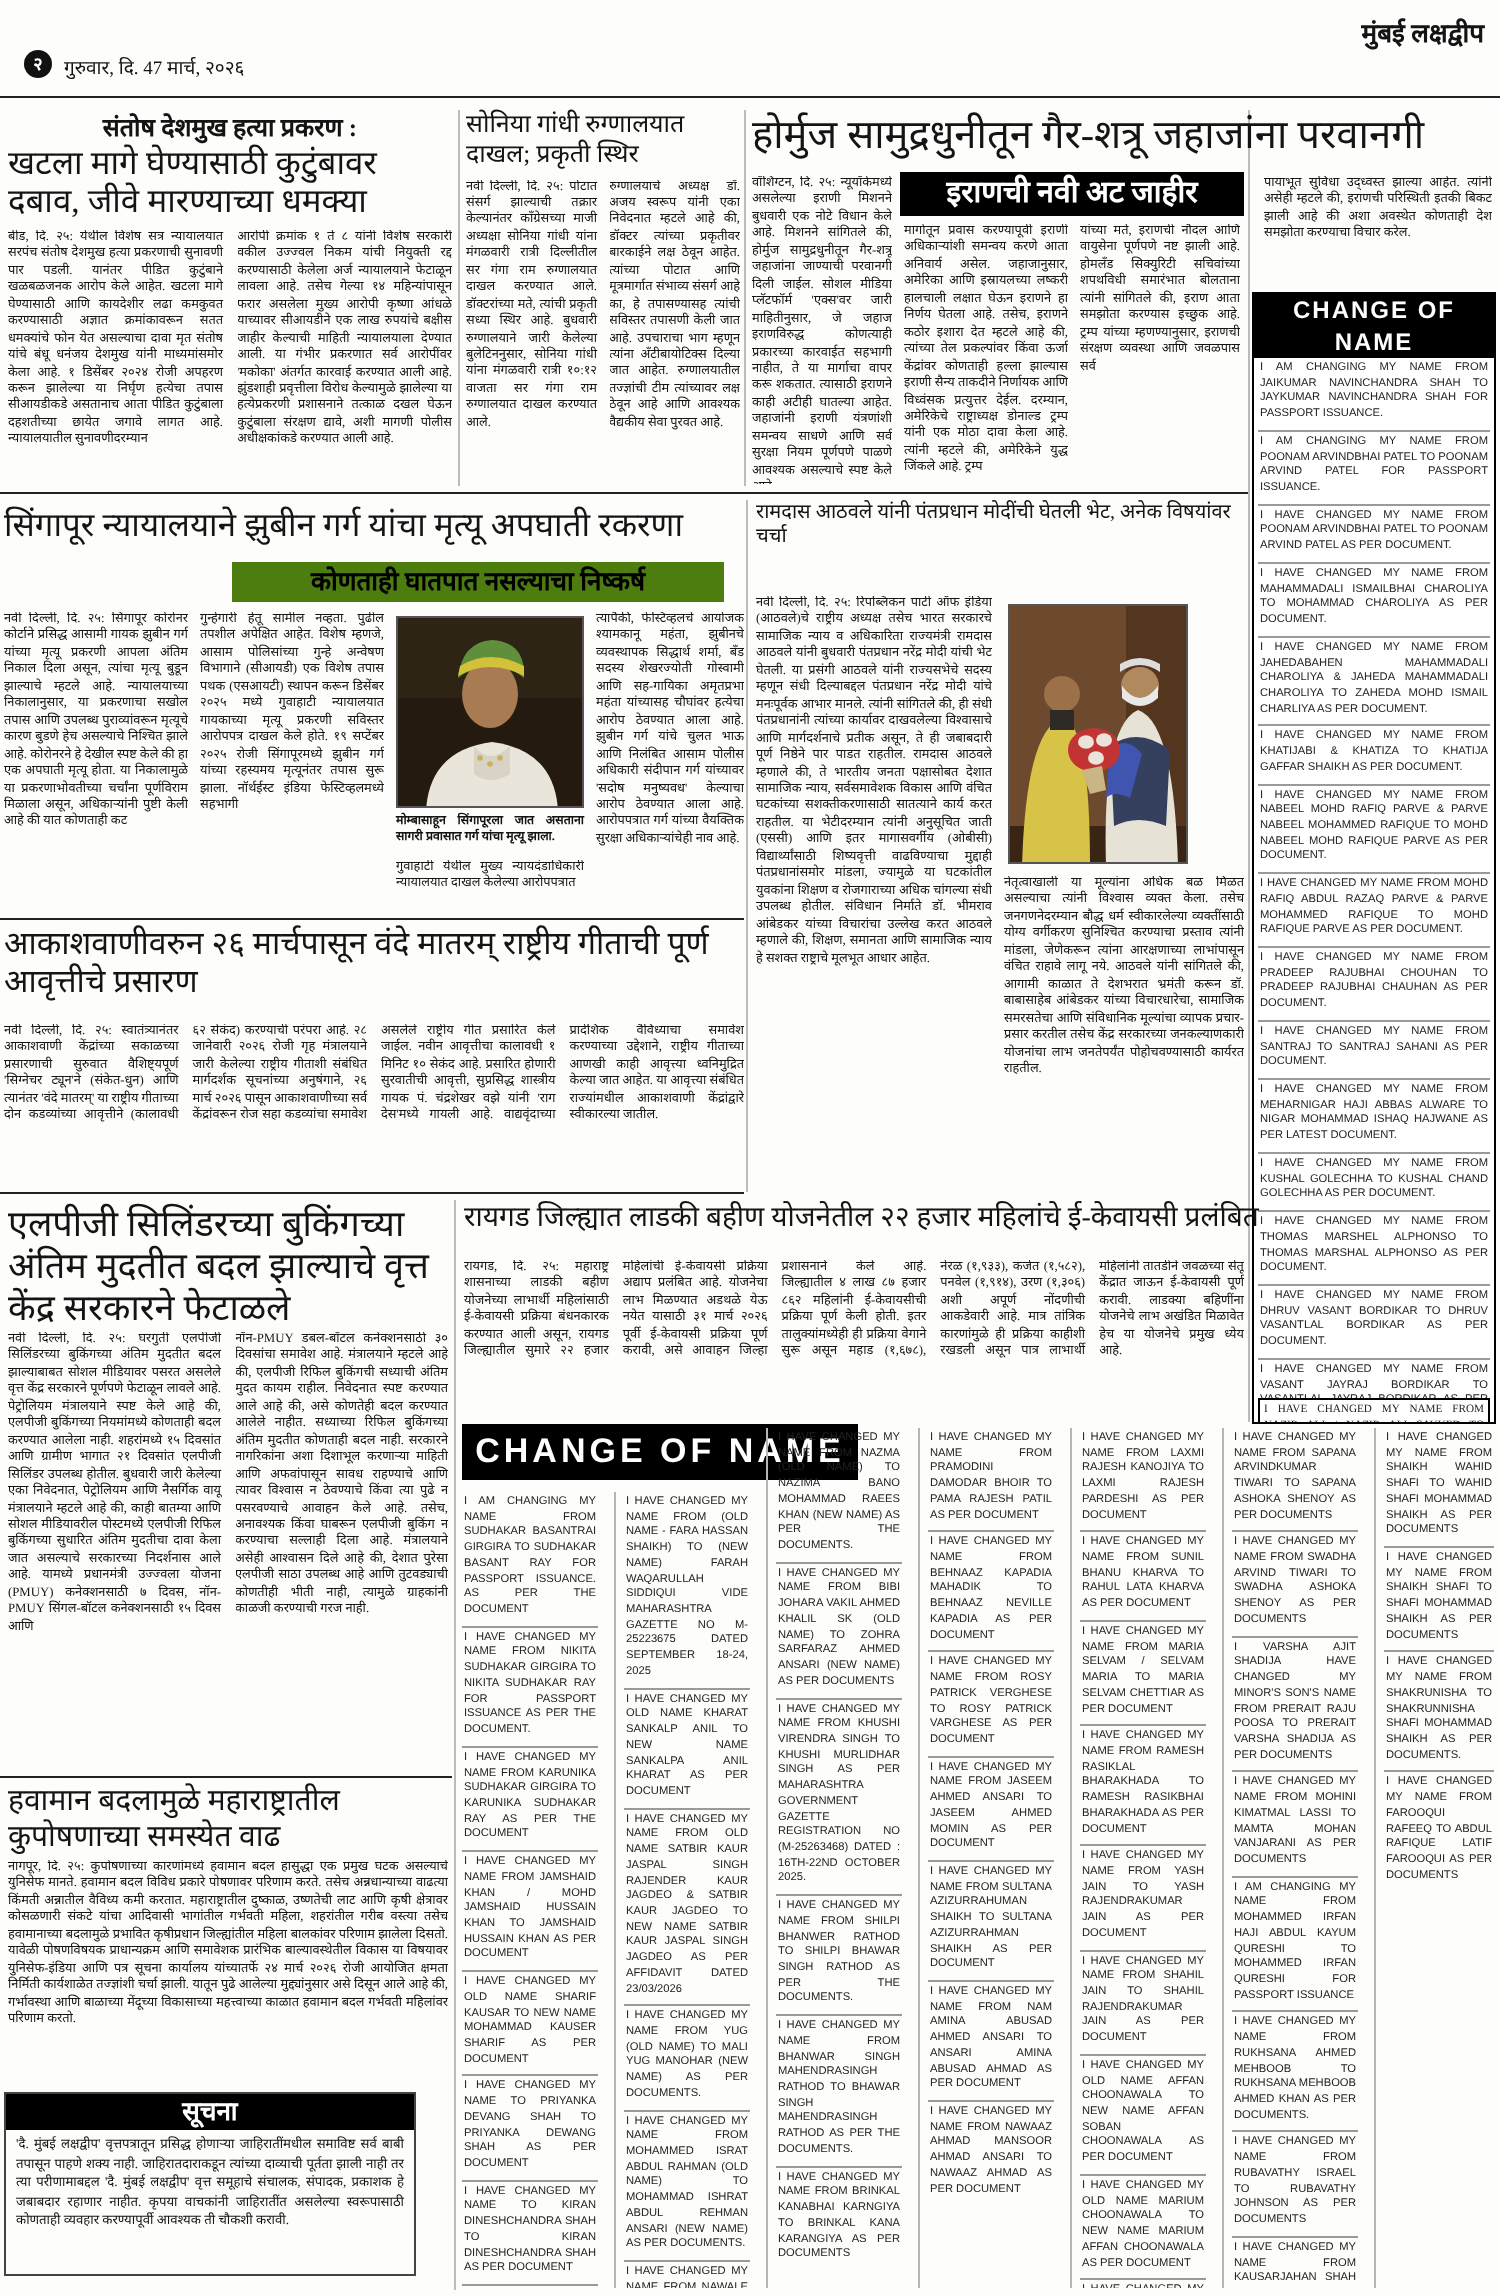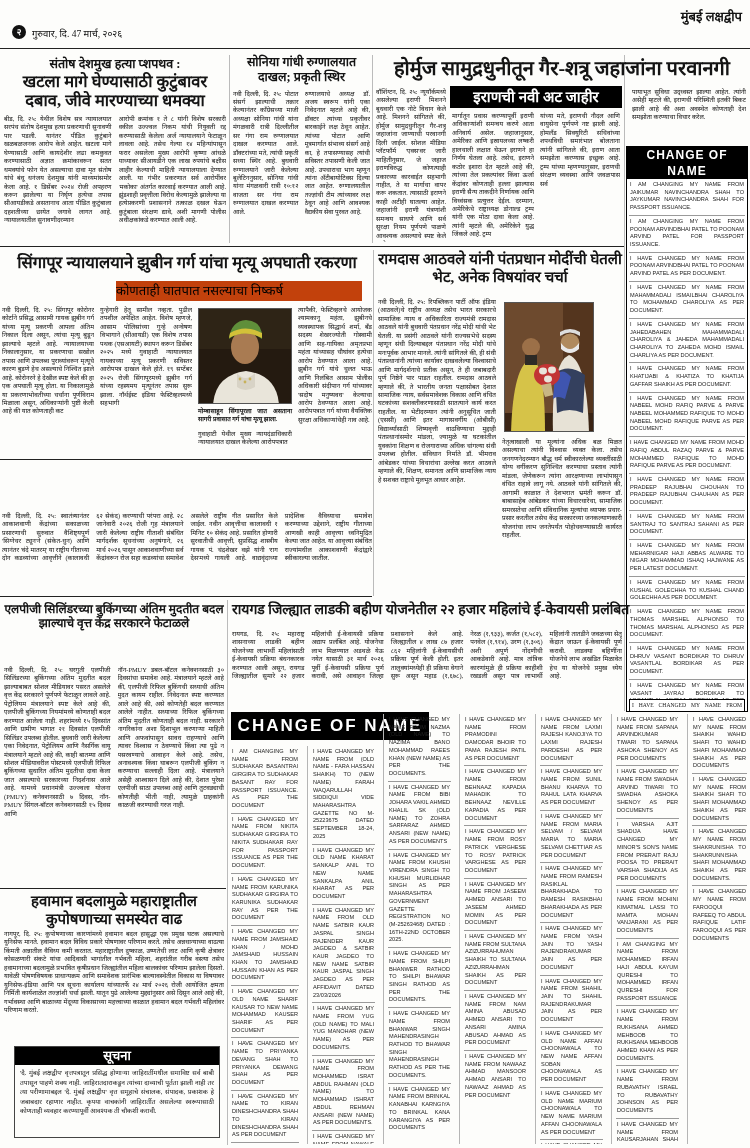--- a/index.html
+++ b/index.html
@@ -6,32 +6,32 @@
   .page{position:relative;width:750px;height:1148px;background:#fdfdfb;margin:0 auto;
         font-family:"Liberation Serif","DejaVu Serif",serif;color:#141414;overflow:hidden;}
   .abs{position:absolute;box-sizing:border-box;}
   .hline{border-top:1px solid #222;height:0;}
   .vline{border-left:1px solid #bbb;width:0;}
   .badge{width:14px;height:14px;border-radius:50%;background:#111;color:#fff;
          font-size:9px;font-weight:bold;text-align:center;line-height:14px;}
   .dateline{font-size:9.5px;}
   .masthead{font-size:13px;font-weight:bold;text-align:right;}
   .kicker{font-size:12.5px;font-weight:bold;text-align:center;}
-  .hl{font-weight:bold;text-align:center;line-height:1.18;}
+  .hl{font-weight:normal;line-height:1.18;}
   .hl-a{font-size:16.5px;}
   .hl-b{font-size:12.5px;}
   .hl-c{font-size:20px;white-space:nowrap;}
   .hl-d{font-size:16.5px;white-space:nowrap;}
-  .hl-e{font-size:15px;}
+  .hl-e{font-size:10px;}
   .hl-f{font-size:16px;}
-  .hl-g{font-size:12px;}
+  .hl-g{font-size:18px;}
   .hl-h{font-size:14px;white-space:nowrap;}
   .hl-i{font-size:15px;}
   .blackbox{background:#000;color:#fff;font-weight:bold;text-align:center;}
-  .graybox{background:#c2410c;color:#000;font-weight:normal;text-align:left;font-size:13px;line-height:20px;}
+  .graybox{background:#4d7c0f;color:#000;font-weight:bold;text-align:center;font-size:13px;line-height:20px;}
   .body-t{font-size:6.4px;line-height:1.32;text-align:justify;overflow:hidden;}
   .cols4{column-count:4;column-gap:7px;}
   .cols5{column-count:5;column-gap:7px;}
   .caption{font-size:6.2px;line-height:1.3;font-weight:bold;text-align:justify;}
   .photo{border:1px solid #555;overflow:hidden;}
   .cofnbox{border:1.5px solid #000;background:#fff;overflow:hidden;}
   .cofnhead{background:#000;color:#fff;font-family:"Liberation Sans",sans-serif;
             font-weight:bold;text-align:center;letter-spacing:1px;}
   .adcol{overflow:hidden;font-family:"Liberation Sans","DejaVu Sans",sans-serif;}
   .ad{font-size:5.6px;line-height:1.38;text-align:justify;padding:2px 1px 3px 1px;
@@ -51,21 +51,21 @@
   <div class="abs masthead" style="right:8px;top:7px;width:200px;">मुंबई लक्षद्वीप</div>
   <div class="abs hline" style="left:0;top:48px;width:750px;"></div>
 
   <div class="abs vline" style="left:229px;top:55px;height:188px;"></div>
   <div class="abs vline" style="left:372px;top:55px;height:188px;"></div>
   <div class="abs vline" style="left:624px;top:55px;height:656px;"></div>
   <div class="abs vline" style="left:373px;top:250px;height:346px;"></div>
   <div class="abs vline" style="left:227px;top:600px;height:545px;"></div>
 
   <div class="abs" style="left:4px;top:55px;width:222px;height:188px;">
-    <div class="kicker">संतोष देशमुख हत्या प्शपथव :</div>
+    <div class="kicker">संतोष देशमुख हत्या प्रकरण :</div>
     <div class="hl hl-a">खटला मागे घेण्यासाठी कुटुंबावर दबाव, जीवे मारण्याच्या धमक्या</div>
     <div style="display:flex;gap:7px;margin-top:4px;height:126px;overflow:hidden;">
       <div class="body-t" style="width:50%;">बीड, दि. २५: येथील विशेष सत्र न्यायालयात सरपंच संतोष देशमुख हत्या प्रकरणाची सुनावणी पार पडली. यानंतर पीडित कुटुंबाने खळबळजनक आरोप केले आहेत. खटला मागे घेण्यासाठी आणि कायदेशीर लढा कमकुवत करण्यासाठी अज्ञात क्रमांकावरून सतत धमक्यांचे फोन येत असल्याचा दावा मृत संतोष यांचे बंधू धनंजय देशमुख यांनी माध्यमांसमोर केला आहे. १ डिसेंबर २०२४ रोजी अपहरण करून झालेल्या या निर्घृण हत्येचा तपास सीआयडीकडे असतानाच आता पीडित कुटुंबाला दहशतीच्या छायेत जगावे लागत आहे. न्यायालयातील सुनावणीदरम्यान</div>
       <div class="body-t" style="width:50%;">आरोपी क्रमांक १ ते ८ यांनी विशेष सरकारी वकील उज्ज्वल निकम यांची नियुक्ती रद्द करण्यासाठी केलेला अर्ज न्यायालयाने फेटाळून लावला आहे. तसेच गेल्या १४ महिन्यांपासून फरार असलेला मुख्य आरोपी कृष्णा आंधळे याच्यावर सीआयडीने एक लाख रुपयांचे बक्षीस जाहीर केल्याची माहिती न्यायालयाला देण्यात आली. या गंभीर प्रकरणात सर्व आरोपींवर 'मकोका' अंतर्गत कारवाई करण्यात आली आहे. झुंडशाही प्रवृत्तीला विरोध केल्यामुळे झालेल्या या हत्येप्रकरणी प्रशासनाने तत्काळ दखल घेऊन कुटुंबाला संरक्षण द्यावे, अशी मागणी पोलीस अधीक्षकांकडे करण्यात आली आहे.</div>
     </div>
   </div>
 
   <div class="abs" style="left:233px;top:55px;width:137px;height:188px;">
     <div class="hl hl-b">सोनिया गांधी रुग्णालयात दाखल; प्रकृती स्थिर</div>
     <div style="display:flex;gap:6px;margin-top:5px;height:150px;overflow:hidden;">
@@ -146,39 +146,40 @@
       <path d="M50 72 Q58 64 66 74 L60 96 Q52 92 48 96 Z" fill="#3f55b0"></path>
       <ellipse cx="42" cy="72" rx="13" ry="11" fill="#c23434"></ellipse>
       <ellipse cx="38" cy="68" rx="4" ry="3.4" fill="#e9e3da"></ellipse>
       <ellipse cx="47" cy="67" rx="4" ry="3.4" fill="#e9e3da"></ellipse>
       <ellipse cx="43" cy="76" rx="4" ry="3.4" fill="#e9e3da"></ellipse>
       <path d="M36 82 L40 94 L48 92 L46 80 Z" fill="#c8b684"></path>
     </svg>
   </div>
   <div class="abs body-t" style="left:502px;top:438px;width:120px;height:156px;">नेतृत्वाखाली या मूल्यांना अधिक बळ मिळत असल्याचा त्यांनी विश्वास व्यक्त केला. तसेच जनगणनेदरम्यान बौद्ध धर्म स्वीकारलेल्या व्यक्तींसाठी योग्य वर्गीकरण सुनिश्चित करण्याचा प्रस्ताव त्यांनी मांडला, जेणेकरून त्यांना आरक्षणाच्या लाभांपासून वंचित राहावे लागू नये. आठवले यांनी सांगितले की, आगामी काळात ते देशभरात भ्रमंती करून डॉ. बाबासाहेब आंबेडकर यांच्या विचारधारेचा, सामाजिक समरसतेचा आणि संविधानिक मूल्यांचा व्यापक प्रचार-प्रसार करतील तसेच केंद्र सरकारच्या जनकल्याणकारी योजनांचा लाभ जनतेपर्यंत पोहोचवण्यासाठी कार्यरत राहतील.</div>
 
+  <div class="abs hl hl-f" style="left:2px;top:464px;width:370px;">आकाशवाणीवरुन २६ मार्चपासून वंदे मातरम् राष्ट्रीय गीताची पूर्ण आवृत्तीचे प्रसारण</div>
   <div class="abs body-t cols4" style="left:2px;top:512px;width:370px;height:80px;">नवी दिल्ली, दि. २५: स्वातंत्र्यानंतर आकाशवाणी केंद्रांच्या सकाळच्या प्रसारणाची सुरुवात वैशिष्ट्यपूर्ण 'सिग्नेचर ट्यून'ने (संकेत-धुन) आणि त्यानंतर 'वंदे मातरम्' या राष्ट्रीय गीताच्या दोन कडव्यांच्या आवृत्तीने (कालावधी ६२ सेकंद) करण्याची परंपरा आहे. २८ जानेवारी २०२६ रोजी गृह मंत्रालयाने जारी केलेल्या राष्ट्रीय गीताशी संबंधित मार्गदर्शक सूचनांच्या अनुषंगाने, २६ मार्च २०२६ पासून आकाशवाणीच्या सर्व केंद्रांवरून रोज सहा कडव्यांचा समावेश असलेले राष्ट्रीय गीत प्रसारित केले जाईल. नवीन आवृत्तीचा कालावधी १ मिनिट १० सेकंद आहे. प्रसारित होणारी सुरवातीची आवृत्ती, सुप्रसिद्ध शास्त्रीय गायक पं. चंद्रशेखर वझे यांनी 'राग देस'मध्ये गायली आहे. वाद्यवृंदाच्या प्रादेशिक वैविध्याचा समावेश करण्याच्या उद्देशाने, राष्ट्रीय गीताच्या आणखी काही आवृत्त्या ध्वनिमुद्रित केल्या जात आहेत. या आवृत्त्या संबंधित राज्यांमधील आकाशवाणी केंद्रांद्वारे स्वीकारल्या जातील.</div>
   <div class="abs hline" style="left:0;top:596px;width:372px;"></div>
 
   <div class="abs hl hl-g" style="left:4px;top:602px;width:220px;">एलपीजी सिलिंडरच्या बुकिंगच्या अंतिम मुदतीत बदल झाल्याचे वृत्त केंद्र सरकारने फेटाळले</div>
   <div class="abs" style="left:4px;top:666px;width:220px;height:218px;">
     <div style="display:flex;gap:7px;height:100%;overflow:hidden;">
       <div class="body-t" style="width:50%;">नवी दिल्ली, दि. २५: घरगुती एलपीजी सिलिंडरच्या बुकिंगच्या अंतिम मुदतीत बदल झाल्याबाबत सोशल मीडियावर पसरत असलेले वृत्त केंद्र सरकारने पूर्णपणे फेटाळून लावले आहे. पेट्रोलियम मंत्रालयाने स्पष्ट केले आहे की, एलपीजी बुकिंगच्या नियमांमध्ये कोणताही बदल करण्यात आलेला नाही. शहरांमध्ये १५ दिवसांत आणि ग्रामीण भागात २१ दिवसांत एलपीजी सिलिंडर उपलब्ध होतील. बुधवारी जारी केलेल्या एका निवेदनात, पेट्रोलियम आणि नैसर्गिक वायू मंत्रालयाने म्हटले आहे की, काही बातम्या आणि सोशल मीडियावरील पोस्टमध्ये एलपीजी रिफिल बुकिंगच्या सुधारित अंतिम मुदतीचा दावा केला जात असल्याचे सरकारच्या निदर्शनास आले आहे. यामध्ये प्रधानमंत्री उज्ज्वला योजना (PMUY) कनेक्शनसाठी ७ दिवस, नॉन-PMUY सिंगल-बॉटल कनेक्शनसाठी १५ दिवस आणि</div>
       <div class="body-t" style="width:50%;">नॉन-PMUY डबल-बॉटल कनेक्शनसाठी ३० दिवसांचा समावेश आहे. मंत्रालयाने म्हटले आहे की, एलपीजी रिफिल बुकिंगची सध्याची अंतिम मुदत कायम राहील. निवेदनात स्पष्ट करण्यात आले आहे की, असे कोणतेही बदल करण्यात आलेले नाहीत. सध्याच्या रिफिल बुकिंगच्या अंतिम मुदतीत कोणताही बदल नाही. सरकारने नागरिकांना अशा दिशाभूल करणाऱ्या माहिती आणि अफवांपासून सावध राहण्याचे आणि त्यावर विश्वास न ठेवण्याचे किंवा त्या पुढे न पसरवण्याचे आवाहन केले आहे. तसेच, अनावश्यक किंवा घाबरून एलपीजी बुकिंग न करण्याचा सल्लाही दिला आहे. मंत्रालयाने असेही आश्वासन दिले आहे की, देशात पुरेसा एलपीजी साठा उपलब्ध आहे आणि तुटवड्याची कोणतीही भीती नाही, त्यामुळे ग्राहकांनी काळजी करण्याची गरज नाही.</div>
     </div>
   </div>
   <div class="abs hline" style="left:0;top:888px;width:226px;"></div>
 
   <div class="abs hl hl-h" style="left:232px;top:602px;width:390px;">रायगड जिल्ह्यात लाडकी बहीण योजनेतील २२ हजार महिलांचे ई-केवायसी प्रलंबित</div>
   <div class="abs body-t cols5" style="left:232px;top:630px;width:390px;height:78px;">रायगड, दि. २५: महाराष्ट्र शासनाच्या लाडकी बहीण योजनेच्या लाभार्थी महिलांसाठी ई-केवायसी प्रक्रिया बंधनकारक करण्यात आली असून, रायगड जिल्ह्यातील सुमारे २२ हजार महिलांची ई-केवायसी प्रक्रिया अद्याप प्रलंबित आहे. योजनेचा लाभ मिळण्यात अडथळे येऊ नयेत यासाठी ३१ मार्च २०२६ पूर्वी ई-केवायसी प्रक्रिया पूर्ण करावी, असे आवाहन जिल्हा प्रशासनाने केले आहे. जिल्ह्यातील ४ लाख ८७ हजार ८६२ महिलांनी ई-केवायसीची प्रक्रिया पूर्ण केली होती. इतर तालुक्यांमध्येही ही प्रक्रिया वेगाने सुरू असून महाड (१,६७८), नेरळ (१,९३३), कर्जत (१,५८२), पनवेल (१,९१४), उरण (१,३०६) अशी अपूर्ण नोंदणीची आकडेवारी आहे. मात्र तांत्रिक कारणांमुळे ही प्रक्रिया काहीशी रखडली असून पात्र लाभार्थी महिलांनी तातडीने जवळच्या सेतू केंद्रात जाऊन ई-केवायसी पूर्ण करावी. लाडक्या बहिणींना योजनेचे लाभ अखंडित मिळावेत हेच या योजनेचे प्रमुख ध्येय आहे.</div>
 
   <div class="abs hl hl-i" style="left:4px;top:893px;width:220px;">हवामान बदलामुळे महाराष्ट्रातील कुपोषणाच्या समस्येत वाढ</div>
   <div class="abs body-t" style="left:4px;top:930px;width:220px;height:110px;">नागपूर, दि. २५: कुपोषणाच्या कारणांमध्ये हवामान बदल हासुद्धा एक प्रमुख घटक असल्याचे युनिसेफ मानते. हवामान बदल विविध प्रकारे पोषणावर परिणाम करते. तसेच अन्नधान्याच्या वाढत्या किंमती अन्नातील वैविध्य कमी करतात. महाराष्ट्रातील दुष्काळ, उष्णतेची लाट आणि कृषी क्षेत्रावर कोसळणारी संकटे यांचा आदिवासी भागांतील गर्भवती महिला, शहरांतील गरीब वस्त्या तसेच हवामानाच्या बदलामुळे प्रभावित कृषीप्रधान जिल्ह्यांतील महिला बालकांवर परिणाम झालेला दिसतो. यावेळी पोषणविषयक प्राधान्यक्रम आणि समावेशक प्रारंभिक बाल्यावस्थेतील विकास या विषयावर युनिसेफ-इंडिया आणि पत्र सूचना कार्यालय यांच्यातर्फे २४ मार्च २०२६ रोजी आयोजित क्षमता निर्मिती कार्यशाळेत तज्ज्ञांशी चर्चा झाली. यातून पुढे आलेल्या मुद्द्यांनुसार असे दिसून आले आहे की, गर्भावस्था आणि बाळाच्या मेंदूच्या विकासाच्या महत्त्वाच्या काळात हवामान बदल गर्भवती महिलांवर परिणाम करतो.</div>
 
-  <div class="abs noticebox" style="left:14px;top:1046px;width:206px;height:92px;">
+  <div class="abs noticebox" style="left:2px;top:1046px;width:206px;height:92px;">
     <div class="blackbox" style="font-size:13px;line-height:18px;">सूचना</div>
     <div class="noticebody">'दै. मुंबई लक्षद्वीप' वृत्तपत्रातून प्रसिद्ध होणाऱ्या जाहिरातींमधील समाविष्ट सर्व बाबी तपासून पाहणे शक्य नाही. जाहिरातदाराकडून त्यांच्या दाव्याची पूर्तता झाली नाही तर त्या परीणामाबद्दल 'दै. मुंबई लक्षद्वीप' वृत्त समूहाचे संचालक, संपादक, प्रकाशक हे जबाबदार रहाणार नाहीत. कृपया वाचकांनी जाहिरातींत असलेल्या स्वरूपासाठी कोणताही व्यवहार करण्यापूर्वी आवश्यक ती चौकशी करावी.</div>
   </div>
 
   <div class="abs blackbox" style="left:231px;top:712px;width:198px;height:28px;font-size:17px;line-height:28px;letter-spacing:2px;font-family:'Liberation Sans',sans-serif;">CHANGE OF NAME</div>
 
   <div class="abs adcol" style="left:231px;top:746px;width:68px;height:398px;">
       <div class="ad">I AM CHANGING MY NAME FROM SUDHAKAR BASANTRAI GIRGIRA TO SUDHAKAR BASANT RAY FOR PASSPORT ISSUANCE. AS PER THE DOCUMENT</div>
       <div class="ad">I HAVE CHANGED MY NAME FROM NIKITA SUDHAKAR GIRGIRA TO NIKITA SUDHAKAR RAY FOR PASSPORT ISSUANCE AS PER THE DOCUMENT.</div>
       <div class="ad">I HAVE CHANGED MY NAME FROM KARUNIKA SUDHAKAR GIRGIRA TO KARUNIKA SUDHAKAR RAY AS PER THE DOCUMENT</div>

